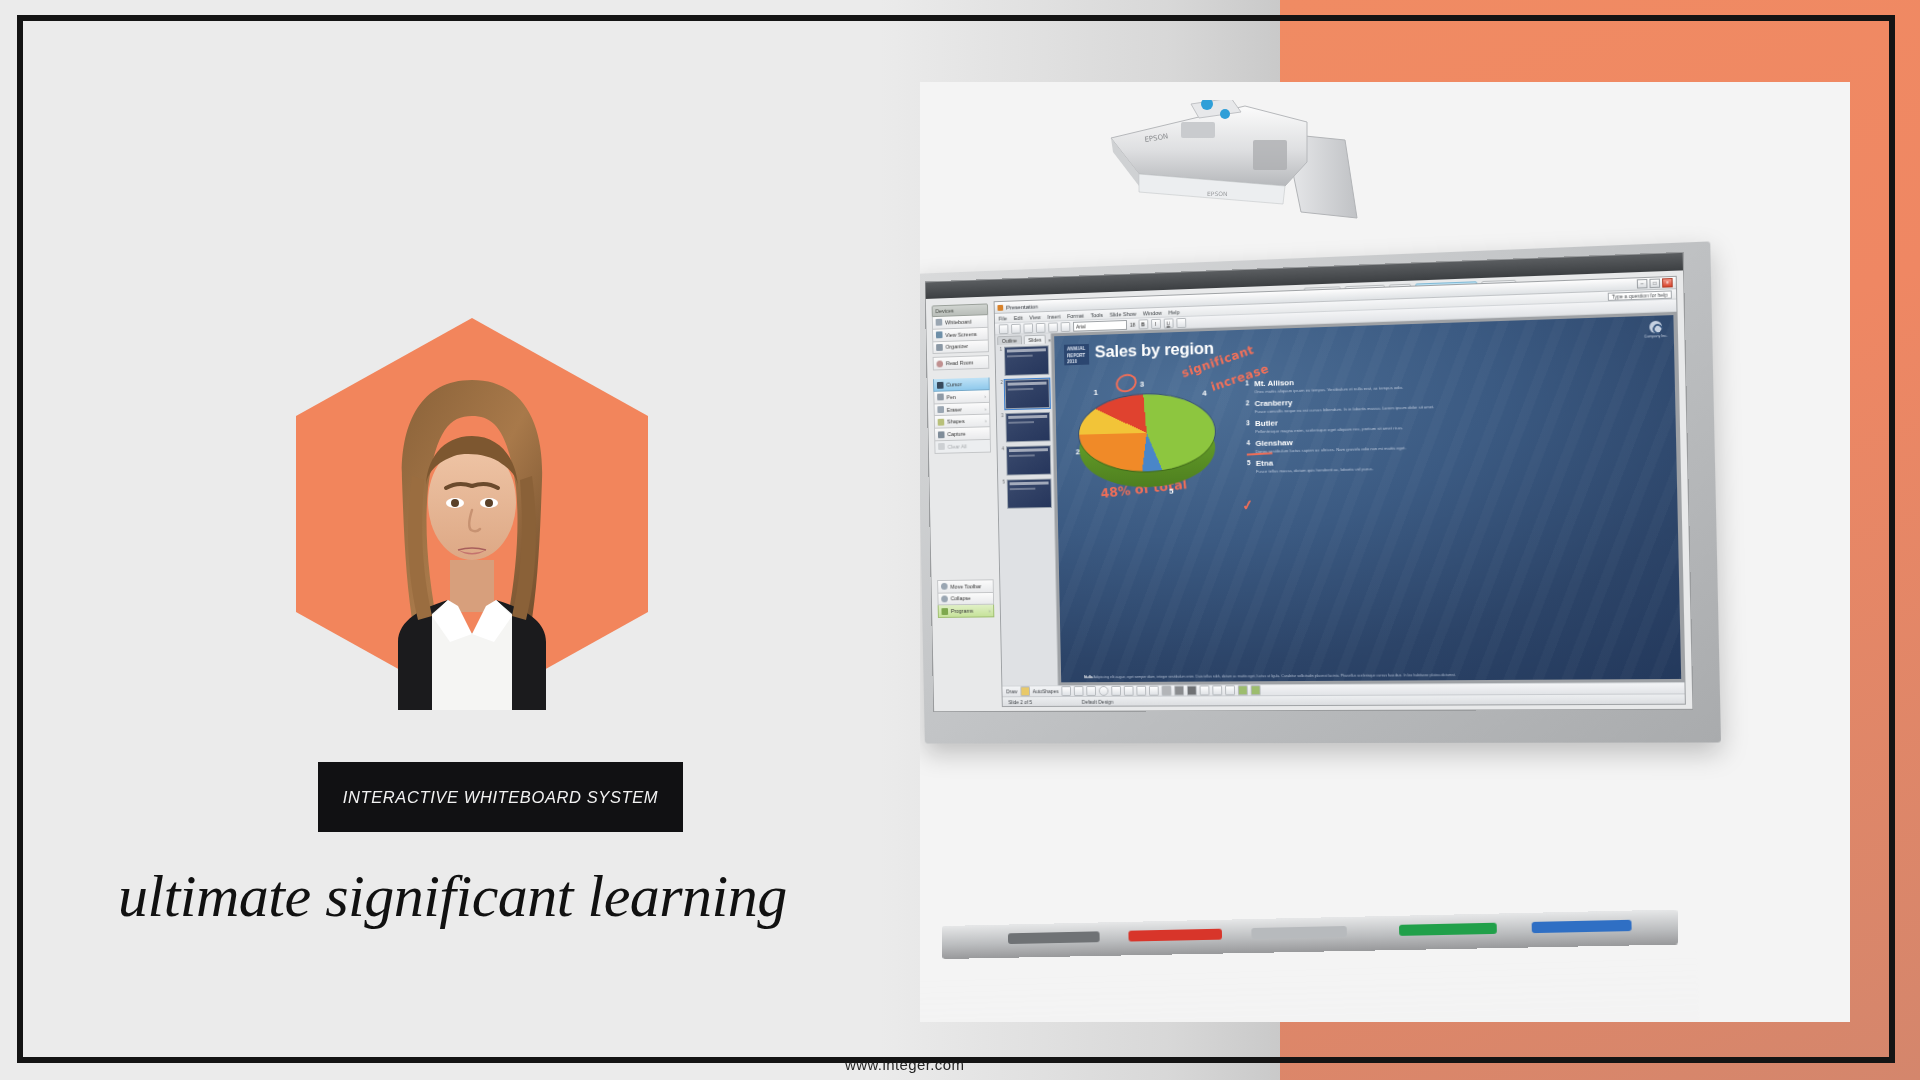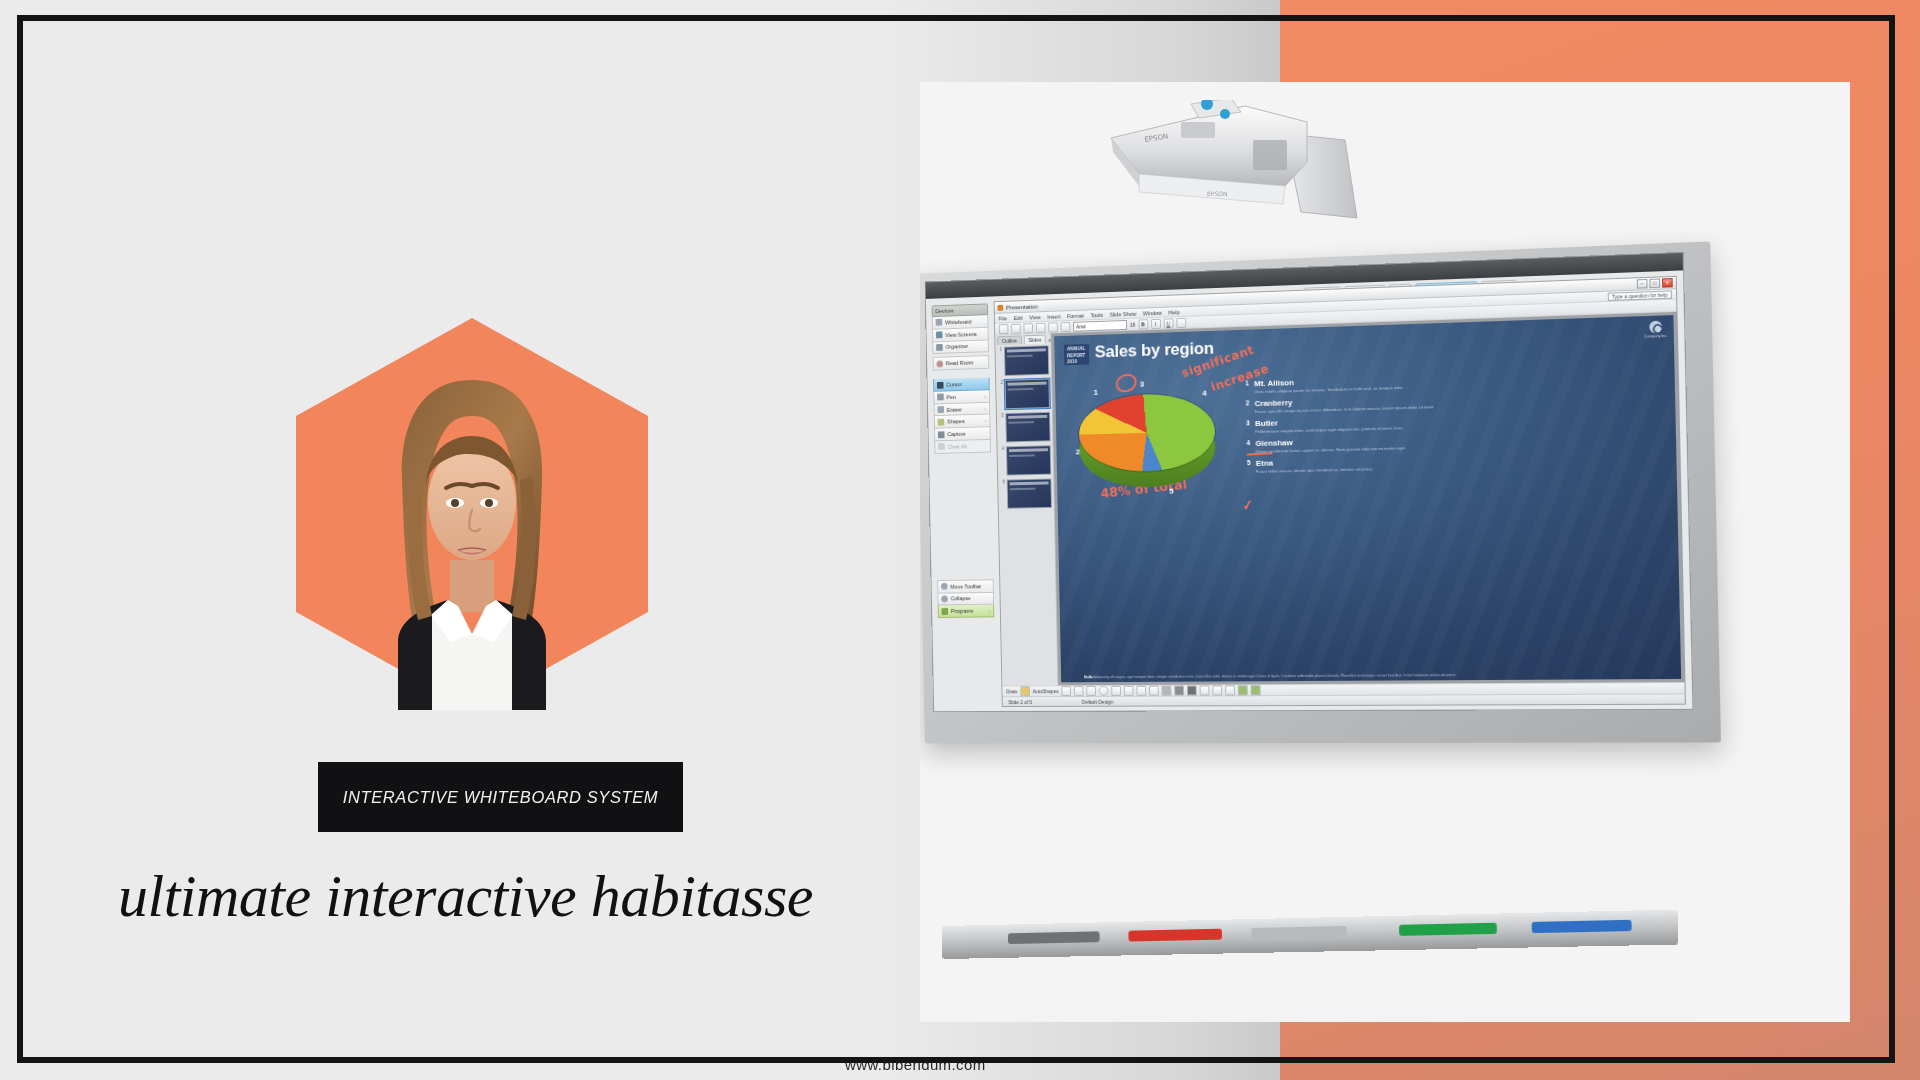--- a/index.html
+++ b/index.html
@@ -232,22 +232,22 @@
       <path d="M96 180 q14 9 28 0 q-14 6 -28 0 Z" fill="#c4736e"></path>
       <path d="M96 180 q14 -4 28 0" stroke="#a85f5c" stroke-width="1.6" fill="none"></path>
     </g>
   </svg>
 </div>
 
 <div class="label-box">
   <span>INTERACTIVE WHITEBOARD SYSTEM</span>
 </div>
 
-<div class="headline">ultimate interactive habitasse</div>
-<div class="footer-text">www.bibendum.com</div>
+<div class="headline">ultimate significant learning</div>
+<div class="footer-text">www.integer.com</div>
 
 <div class="photo-card">
 
   <svg class="projector" viewBox="0 0 285 130">
     <defs>
       <linearGradient id="pbody" x1="0" y1="0" x2="0" y2="1">
         <stop offset="0%" stop-color="#fbfbfb"></stop>
           <stop offset="55%" stop-color="#dedfe1"></stop>
           <stop offset="100%" stop-color="#b6b8bb"></stop>
       </linearGradient>

